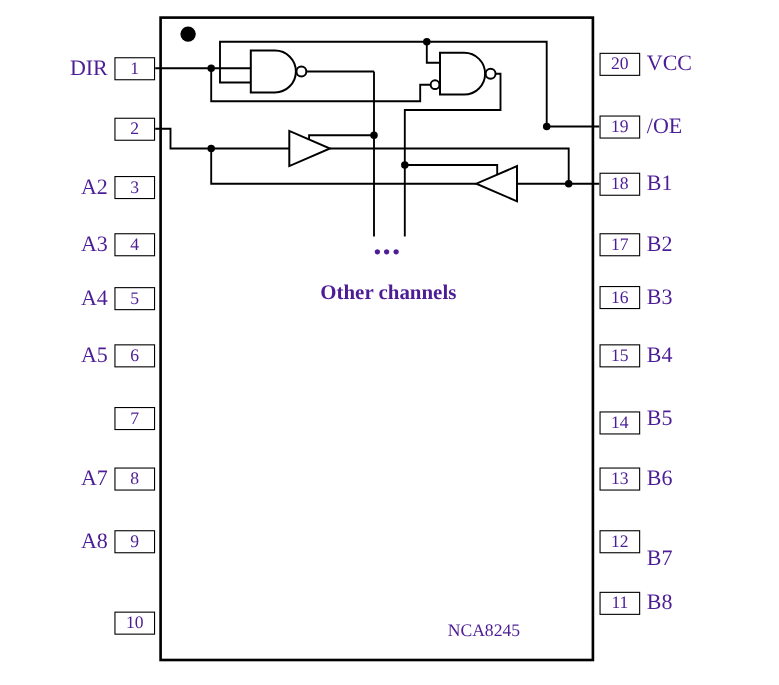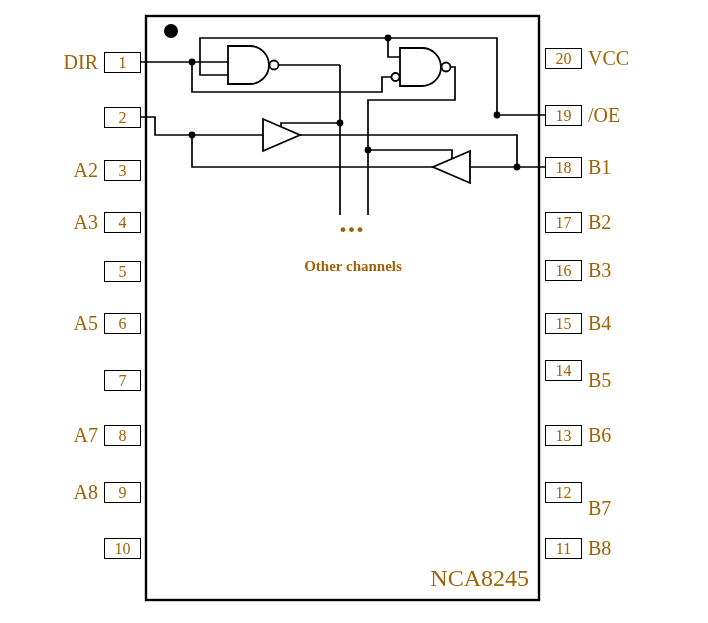--- a/index.html
+++ b/index.html
@@ -1,38 +1,38 @@
 <!DOCTYPE html>
 <html><head>
 <meta charset="utf-8">
 <style>
   html,body{margin:0;padding:0;background:#ffffff;}
   .canvas{
     position:relative;width:708px;height:623px;background:#ffffff;
-    font-family:"Liberation Serif",serif;color:#a16207;overflow:hidden;
+    font-family:"Liberation Serif",serif;color:#4c1d95;overflow:hidden;
   }
   .layer{position:absolute;left:0;top:0;}
   .pin-box{
     position:absolute;width:37px;height:21px;border:1.6px solid #000;box-sizing:border-box;
     display:flex;align-items:center;justify-content:center;
     font-size:16px;background:#fff;line-height:1;
   }
   .pin-label{position:absolute;height:24px;line-height:24px;font-size:20px;white-space:nowrap;}
   .pl{left:16px;width:82px;text-align:right;}
   .pr{left:588px;width:100px;text-align:left;}
   .ellipsis{
     position:absolute;left:330px;top:204px;width:44px;height:36px;line-height:36px;
     text-align:center;font-size:30px;font-weight:bold;letter-spacing:1px;
   }
   .note{
     position:absolute;left:238px;top:252px;width:230px;text-align:center;
-    font-size:15px;font-weight:bold;line-height:29px;
+    font-size:19px;font-weight:bold;line-height:29px;
   }
   .partnum{
-    position:absolute;left:407px;top:565px;width:122px;text-align:right;font-size:24px;
+    position:absolute;left:407px;top:565px;width:122px;text-align:left;font-size:16px;
   }
 </style>
 </head>
 <body>
 
 <div class="canvas">
 
   <svg class="layer" width="708" height="623" viewBox="0 0 708 623">
 
     <rect x="146" y="16" width="393" height="584" fill="#ffffff" stroke="#000000" stroke-width="2.4"></rect>
@@ -69,42 +69,43 @@
     </g>
 
     <path d="M263,119 L263,151 L300,135 Z" fill="#ffffff" stroke="#000000" stroke-width="1.8"></path>
 
     <path d="M470,151 L470,183 L433,167 Z" fill="#ffffff" stroke="#000000" stroke-width="1.8"></path>
   </svg>
 
   <div class="pin-label pl" style="top:50px">DIR</div>
   <div class="pin-label pl" style="top:158px">A2</div>
   <div class="pin-label pl" style="top:210px">A3</div>
+  <div class="pin-label pl" style="top:259px">A4</div>
   <div class="pin-label pl" style="top:311px">A5</div>
   <div class="pin-label pl" style="top:423px">A7</div>
   <div class="pin-label pl" style="top:480px">A8</div>
 
   <div class="pin-box" style="left:104px;top:52px">1</div>
   <div class="pin-box" style="left:104px;top:107px">2</div>
   <div class="pin-box" style="left:104px;top:160px">3</div>
   <div class="pin-box" style="left:104px;top:212px">4</div>
   <div class="pin-box" style="left:104px;top:261px">5</div>
   <div class="pin-box" style="left:104px;top:313px">6</div>
   <div class="pin-box" style="left:104px;top:370px">7</div>
   <div class="pin-box" style="left:104px;top:425px">8</div>
   <div class="pin-box" style="left:104px;top:482px">9</div>
-  <div class="pin-box" style="left:104px;top:538px">10</div>
+  <div class="pin-box" style="left:104px;top:556px">10</div>
 
   <div class="pin-box" style="left:545px;top:48px">20</div>
   <div class="pin-box" style="left:545px;top:105px">19</div>
   <div class="pin-box" style="left:545px;top:157px">18</div>
   <div class="pin-box" style="left:545px;top:212px">17</div>
   <div class="pin-box" style="left:545px;top:260px">16</div>
   <div class="pin-box" style="left:545px;top:313px">15</div>
-  <div class="pin-box" style="left:545px;top:360px">14</div>
+  <div class="pin-box" style="left:545px;top:374px">14</div>
   <div class="pin-box" style="left:545px;top:425px">13</div>
   <div class="pin-box" style="left:545px;top:482px">12</div>
   <div class="pin-box" style="left:545px;top:538px">11</div>
 
   <div class="pin-label pr" style="top:46px">VCC</div>
   <div class="pin-label pr" style="top:103px">/OE</div>
   <div class="pin-label pr" style="top:155px">B1</div>
   <div class="pin-label pr" style="top:210px">B2</div>
   <div class="pin-label pr" style="top:258px">B3</div>
   <div class="pin-label pr" style="top:311px">B4</div>

